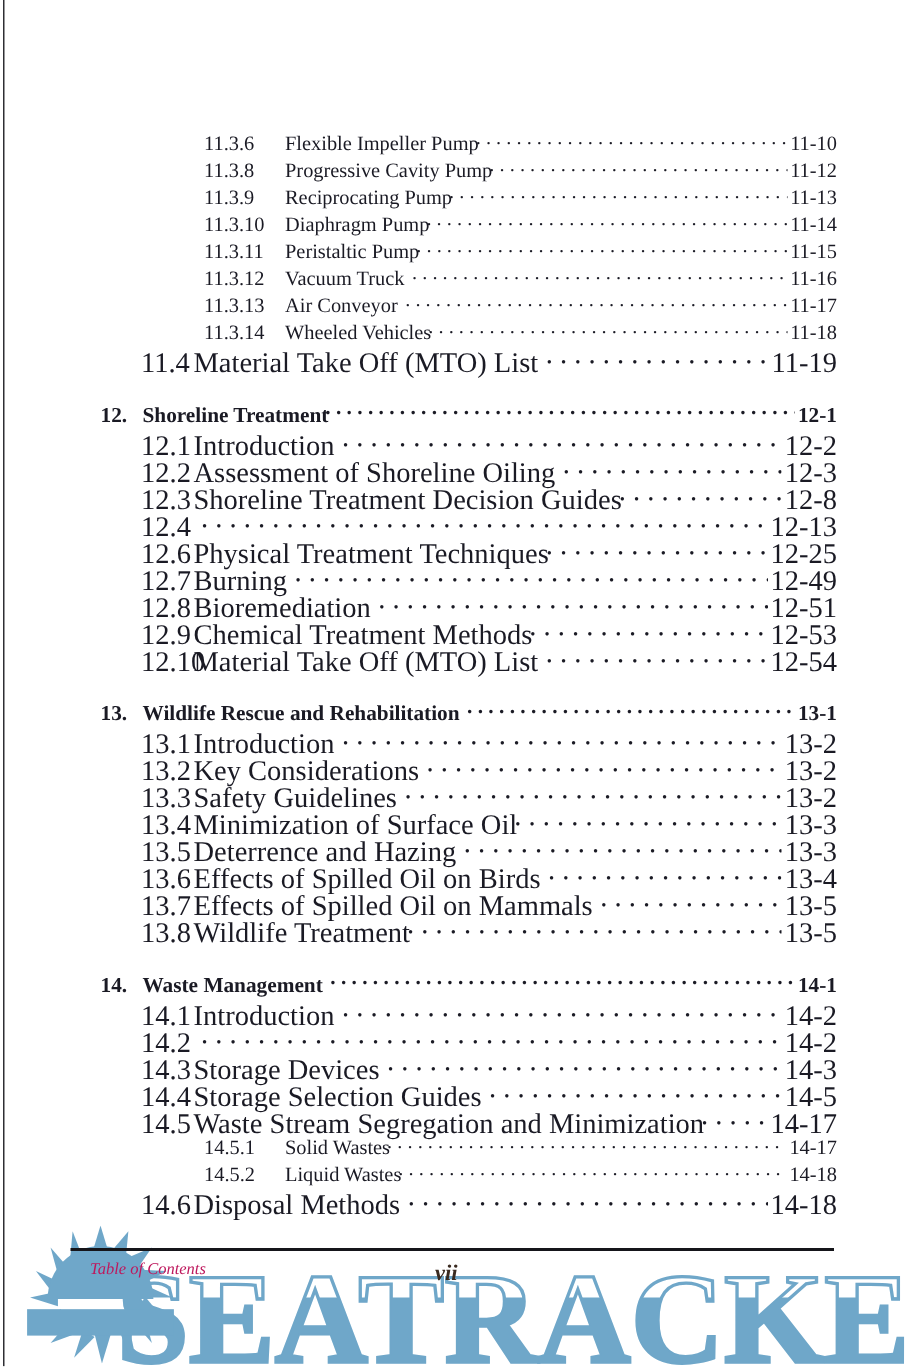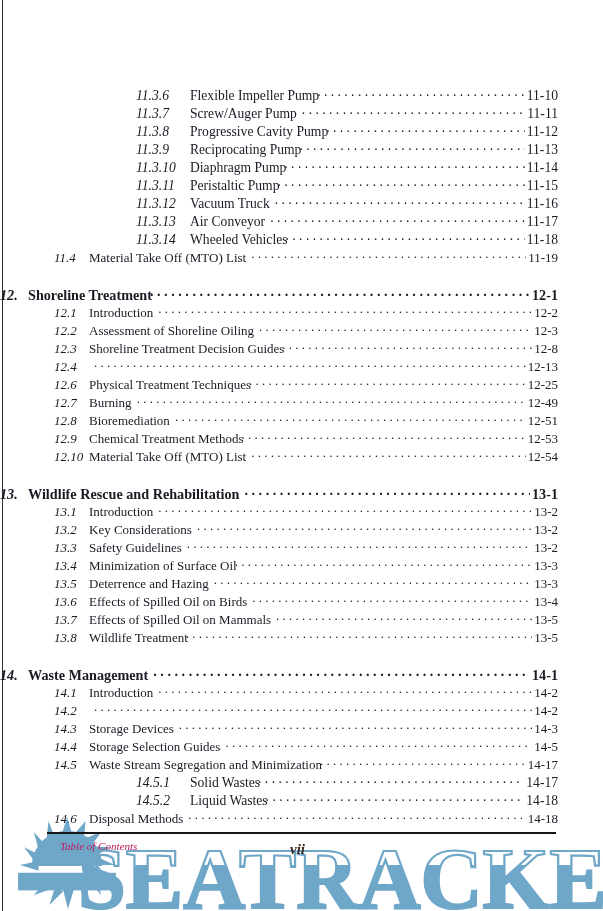--- a/index.html
+++ b/index.html
@@ -41,27 +41,26 @@
 
   .toc-row {
     display: flex;
     align-items: baseline;
     width: 100%;
     box-sizing: border-box;
     padding-right: 45px;
     height: 18px;
     white-space: nowrap;
   }
-  .toc-row.lvl1 { font-weight: bold; font-size: 14.2px; }
-  .toc-row.lvl2 { font-size: 13px; padding-left: 54px; }
+  .toc-row.lvl1 { font-weight: bold; font-size: 14.2px; padding-left: 67px; }
+  .toc-row.lvl2 { font-size: 19px; padding-left: 94px; }
   .toc-row.lvl3 { font-size: 13.6px; padding-left: 136px; }
 
   .toc-num {
     flex: 0 0 auto;
-    font-style: italic;
   }
   .lvl1 .toc-num { width: 28px; }
   .lvl2 .toc-num { width: 35px; }
   .lvl3 .toc-num { width: 54px; }
 
   .toc-title {
     flex: 0 0 auto;
   }
   .toc-leader {
     flex: 1 1 auto;
@@ -154,26 +153,20 @@
 
   <div id="page-left-edge"></div>
 
   <div id="toc">
       <div class="chapter-group">
         <div class="toc-row lvl3 tight">
           <span class="toc-num">11.3.6</span>
           <span class="toc-title">Flexible Impeller Pump</span>
           <span class="toc-leader"></span>
           <span class="toc-page">11-10</span>
-        </div>
-        <div class="toc-row lvl3 loose">
-          <span class="toc-num">11.3.7</span>
-          <span class="toc-title">Screw/Auger Pump</span>
-          <span class="toc-leader"></span>
-          <span class="toc-page">11-11</span>
         </div>
         <div class="toc-row lvl3 tight">
           <span class="toc-num">11.3.8</span>
           <span class="toc-title">Progressive Cavity Pump</span>
           <span class="toc-leader"></span>
           <span class="toc-page">11-12</span>
         </div>
         <div class="toc-row lvl3 tight">
           <span class="toc-num">11.3.9</span>
           <span class="toc-title">Reciprocating Pump</span>

